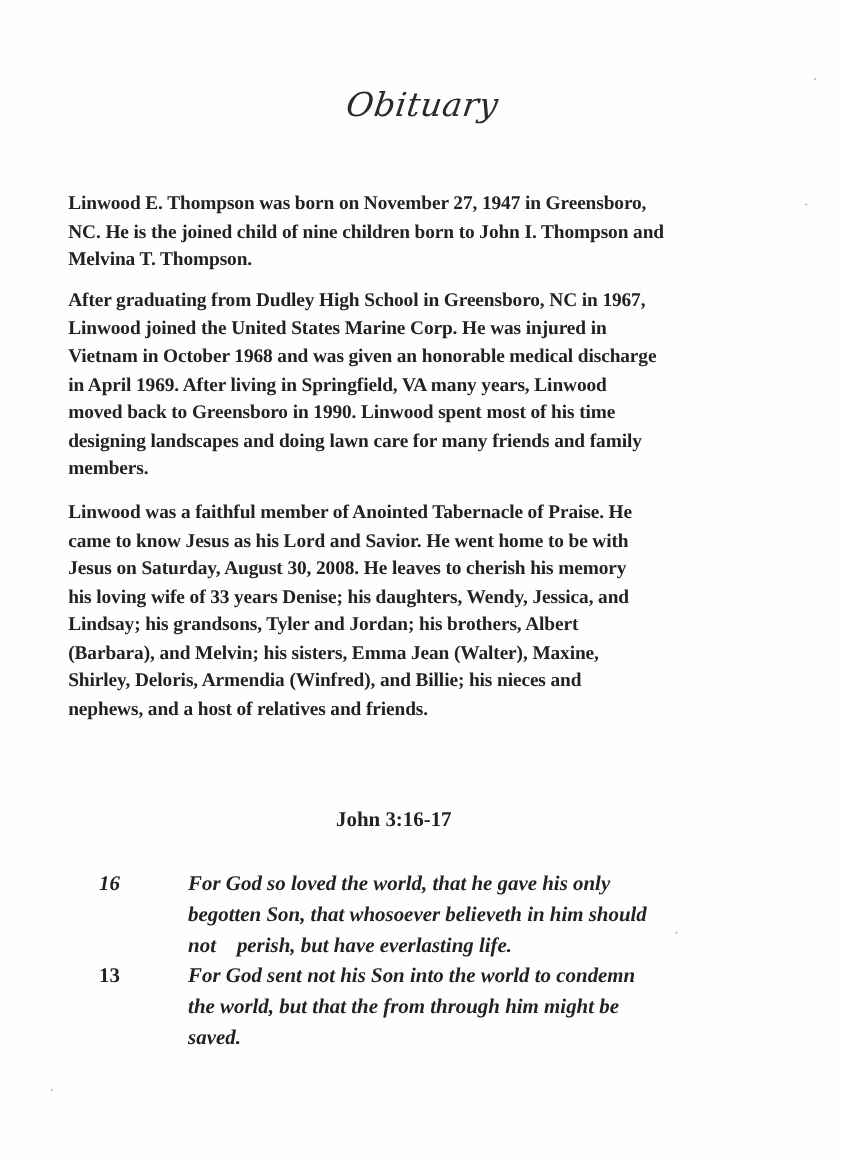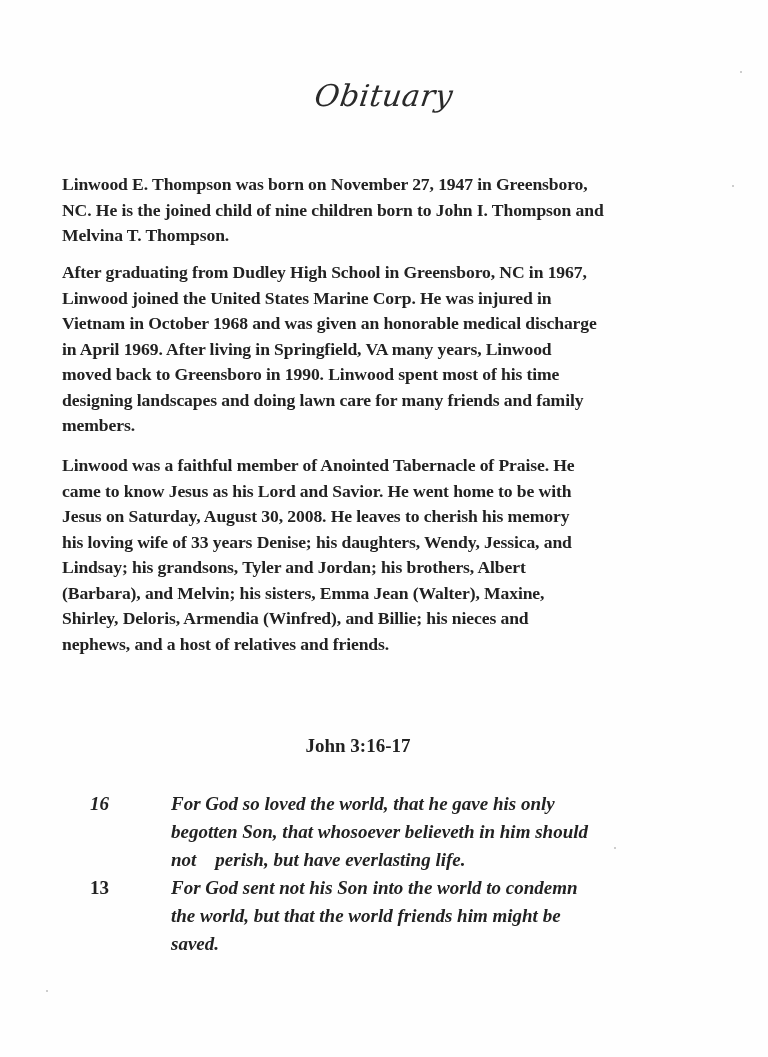--- a/index.html
+++ b/index.html
@@ -136,21 +136,21 @@
       <span class="ln">For God so loved the world, that he gave his only</span>
       <span class="ln">begotten Son, that whosoever believeth in him should</span>
       <span class="ln" style="white-space: pre;">not    perish, but have everlasting life.</span>
     </div>
   </div>
 
   <div class="verse" id="v17">
     <span class="num">13</span>
     <div class="text">
       <span class="ln">For God sent not his Son into the world to condemn</span>
-      <span class="ln">the world, but that the world friends him might be</span>
+      <span class="ln">the world, but that the from through him might be</span>
       <span class="ln">saved.</span>
     </div>
   </div>
 
   <div class="speck" style="left:740px; top:71px;"></div>
   <div class="speck" style="left:732px; top:185px;"></div>
   <div class="speck" style="left:46px; top:990px;"></div>
   <div class="speck" style="left:614px; top:847px;"></div>
 </div>
 

